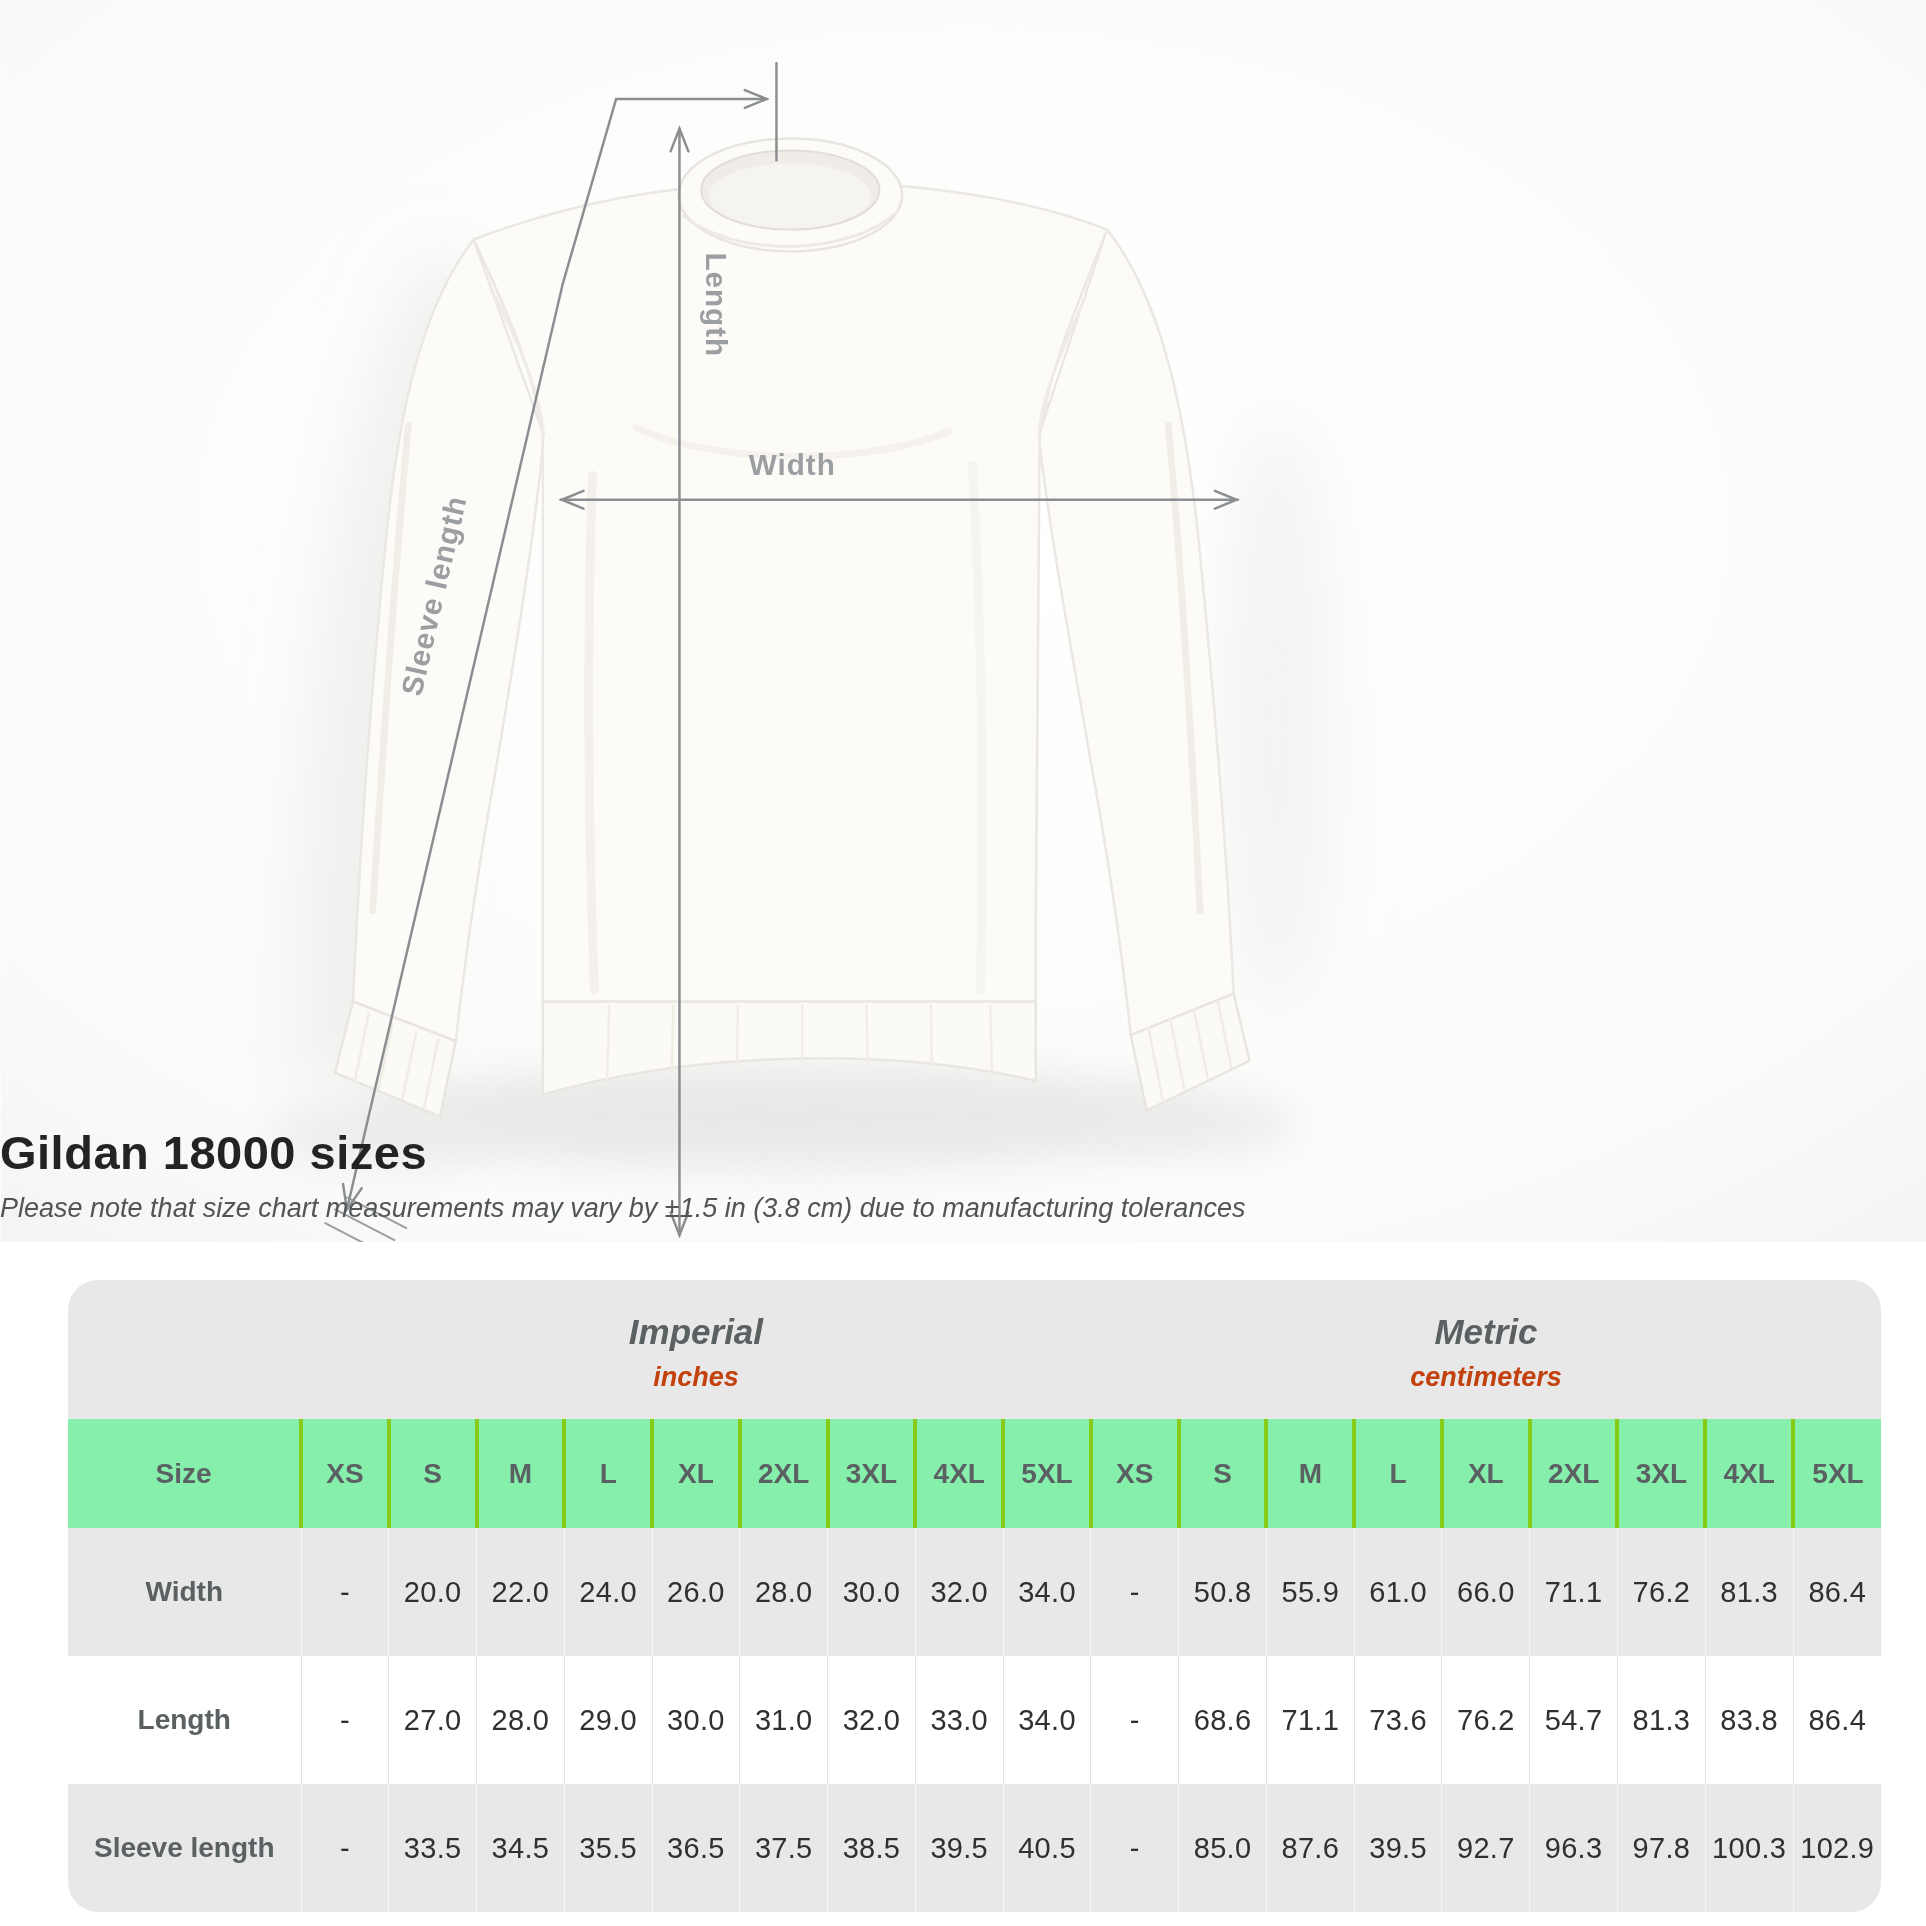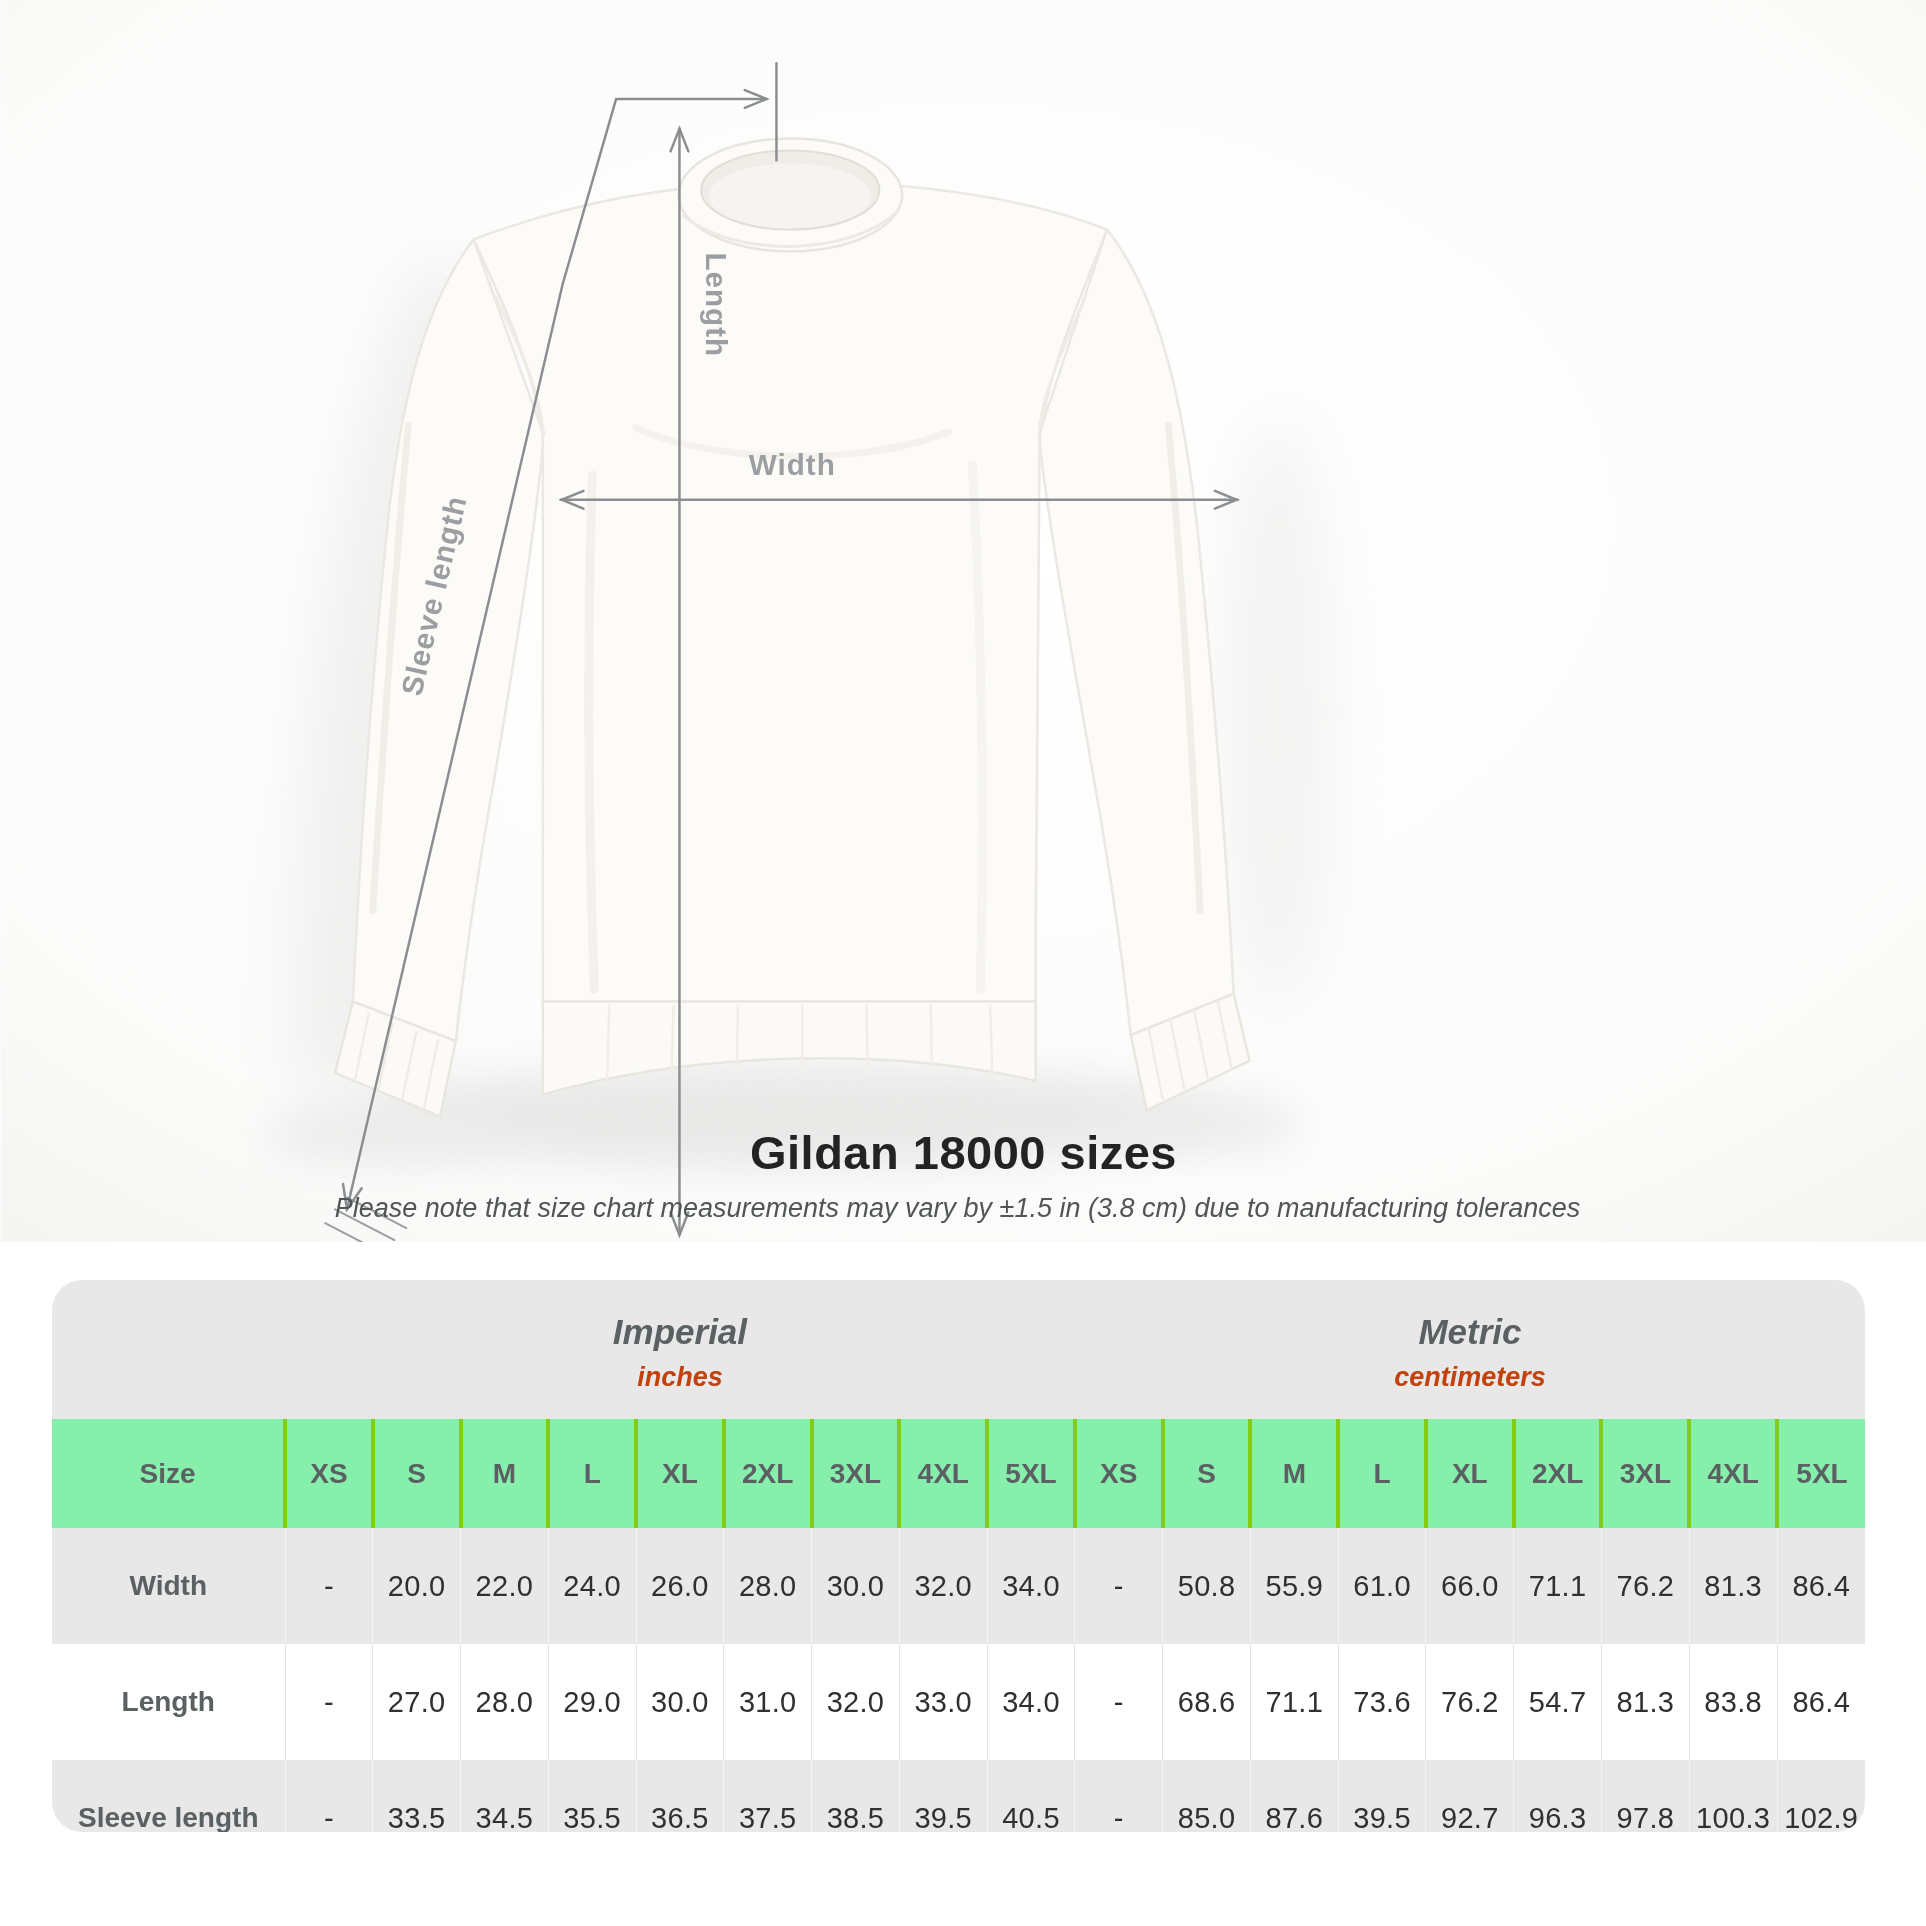--- a/index.html
+++ b/index.html
@@ -10,33 +10,33 @@
     overflow: hidden;
     position: relative;
   }
   .page { position: absolute; inset: 0; }
 
   
   .diagram { position: absolute; left: 0; top: 0; width: 1927px; height: 1242px; }
   .diagram svg { display: block; }
 
   
-  .title-block { position: absolute; left: 0; top: 1127px; width: 1927px; text-align: center; }
+  .title-block { position: absolute; left: 0; top: 1127px; width: 1927px; }
   .title-block h1 {
     margin: 0; font-size: 47px; line-height: 51px; font-weight: bold;
     color: #212325; letter-spacing: 0.5px;
   }
   .subtitle {
     margin: 14px 12px 0 0; font-size: 27px; line-height: 32px;
     font-style: italic; color: #515557;
   }
 
   
   .table-wrap {
-    position: absolute; left: 52px; top: 1280px; width: 1813px; height: 552px;
+    position: absolute; left: 68px; top: 1280px; width: 1813px; height: 632px;
     border-radius: 30px; overflow: hidden;
   }
   table.size-chart {
     width: 100%; height: 100%;
     border-collapse: collapse; table-layout: fixed;
   }
   table.size-chart col.label-col { width: 233px; }
 
   tr.band-row th { background: #E8E8E9; height: 139px; vertical-align: middle; padding: 0; }
   .sys-name { font-size: 35px; font-weight: bold; font-style: italic; color: #5B6062; line-height: 40px; padding-top: 6px; }

